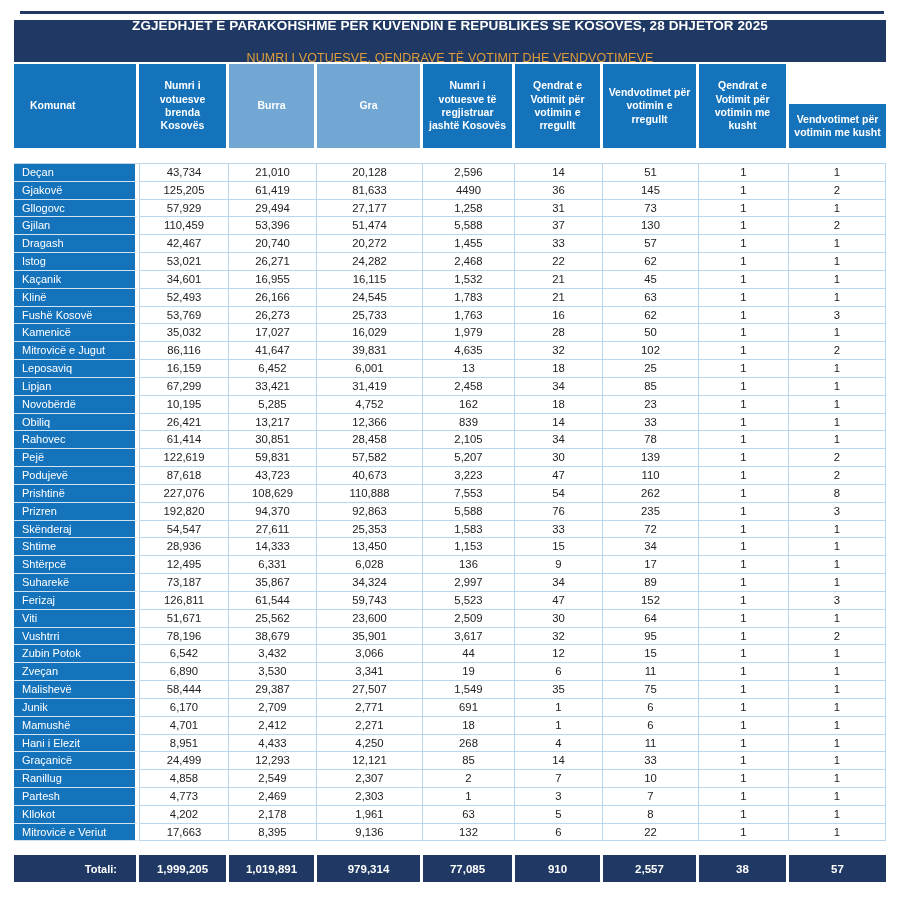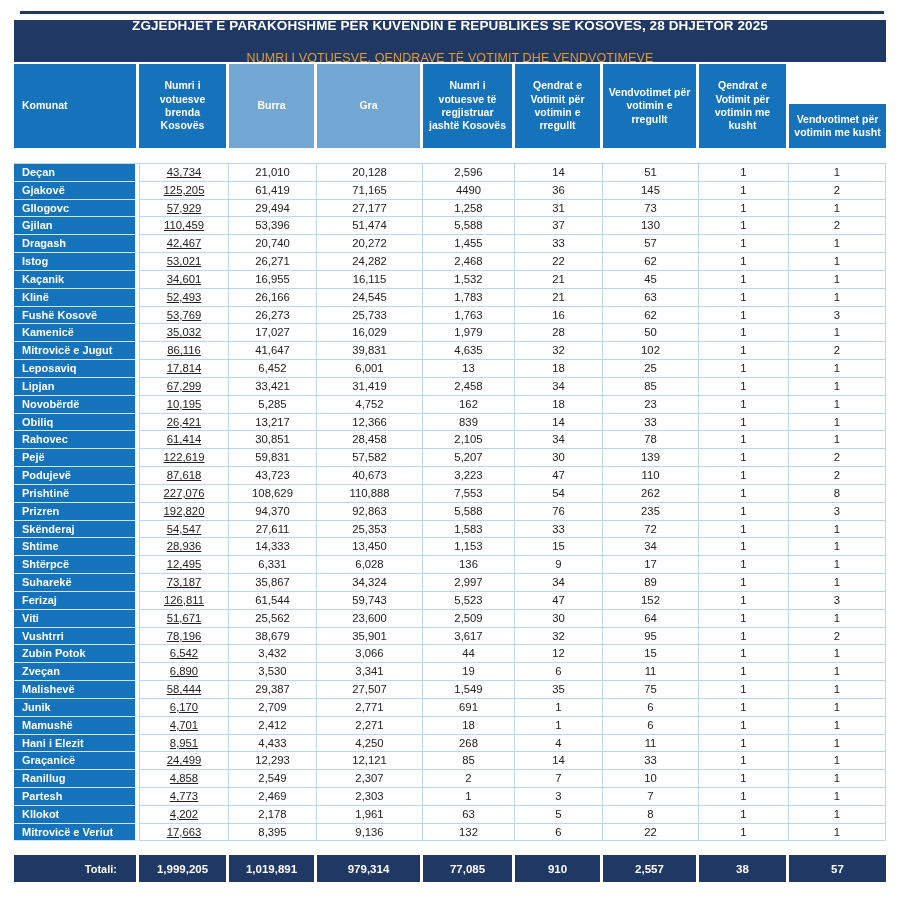--- a/index.html
+++ b/index.html
@@ -24,34 +24,34 @@
   }
   .title{color:#ffffff;font-weight:bold;font-size:13.5px;white-space:nowrap;letter-spacing:.1px;}
   .subtitle{color:var(--orange);font-weight:normal;font-size:12.5px;white-space:nowrap;letter-spacing:.1px;}
   .header-row{display:grid;grid-template-columns:var(--cols);height:84px;margin-top:2px;background:#fff;}
   .hc{
     background:var(--mblue);color:#fff;font-weight:bold;font-size:10.5px;line-height:1.28;
     display:flex;align-items:center;justify-content:center;text-align:center;
     padding:2px 4px;border-right:3px solid #fff;
   }
   .hc:last-child{border-right:none;margin-top:40px;}
-  .hc-komunat{justify-content:flex-start;text-align:left;padding-left:8px;}
+  .hc-komunat{justify-content:flex-start;text-align:left;padding-left:16px;}
   .hc-light{background:var(--lblue);}
   .rows{margin-top:15px;border-top:1px solid var(--lborder);}
   .row{display:grid;grid-template-columns:var(--cols);height:17.84px;}
   .cell{overflow:hidden;white-space:nowrap;}
   .name-cell{
-    background:var(--mblue);color:#fff;font-weight:bold;font-size:11px;line-height:16.6px;
+    background:var(--mblue);color:#fff;font-weight:normal;font-size:11px;line-height:16.6px;
     padding-left:8px;border-right:4px solid #fff;border-bottom:1px solid #cfe3f3;
   }
   .num-cell{
     background:#fff;color:#222;font-size:11.3px;text-align:center;line-height:16.6px;
     border-right:1px solid var(--lborder);border-bottom:1px solid var(--lborder);
   }
-  .row .num-cell:nth-child(2){border-left:1px solid var(--lborder);text-decoration:underline;}
+  .row .num-cell:nth-child(2){border-left:1px solid var(--lborder);}
   .totals{display:grid;grid-template-columns:var(--cols);height:27px;margin-top:14px;}
   .tc{
     background:var(--navy);color:#fff;font-weight:bold;font-size:11.5px;
     display:flex;align-items:center;justify-content:center;border-right:3px solid #fff;
   }
   .tc:last-child{border-right:none;}
   .tc-label{justify-content:flex-end;padding-right:19px;font-size:11px;}
 </style>
 </head>
 <body>
@@ -87,21 +87,21 @@
           <div class="cell num-cell">2,596</div>
           <div class="cell num-cell">14</div>
           <div class="cell num-cell">51</div>
           <div class="cell num-cell">1</div>
           <div class="cell num-cell">1</div>
         </div>
         <div class="row">
           <div class="cell name-cell">Gjakovë</div>
           <div class="cell num-cell">125,205</div>
           <div class="cell num-cell">61,419</div>
-          <div class="cell num-cell">71,165</div>
+          <div class="cell num-cell">81,633</div>
           <div class="cell num-cell">4490</div>
           <div class="cell num-cell">36</div>
           <div class="cell num-cell">145</div>
           <div class="cell num-cell">1</div>
           <div class="cell num-cell">2</div>
         </div>
         <div class="row">
           <div class="cell name-cell">Gllogovc</div>
           <div class="cell num-cell">57,929</div>
           <div class="cell num-cell">29,494</div>
@@ -195,21 +195,21 @@
           <div class="cell num-cell">41,647</div>
           <div class="cell num-cell">39,831</div>
           <div class="cell num-cell">4,635</div>
           <div class="cell num-cell">32</div>
           <div class="cell num-cell">102</div>
           <div class="cell num-cell">1</div>
           <div class="cell num-cell">2</div>
         </div>
         <div class="row">
           <div class="cell name-cell">Leposaviq</div>
-          <div class="cell num-cell">17,814</div>
+          <div class="cell num-cell">16,159</div>
           <div class="cell num-cell">6,452</div>
           <div class="cell num-cell">6,001</div>
           <div class="cell num-cell">13</div>
           <div class="cell num-cell">18</div>
           <div class="cell num-cell">25</div>
           <div class="cell num-cell">1</div>
           <div class="cell num-cell">1</div>
         </div>
         <div class="row">
           <div class="cell name-cell">Lipjan</div>

